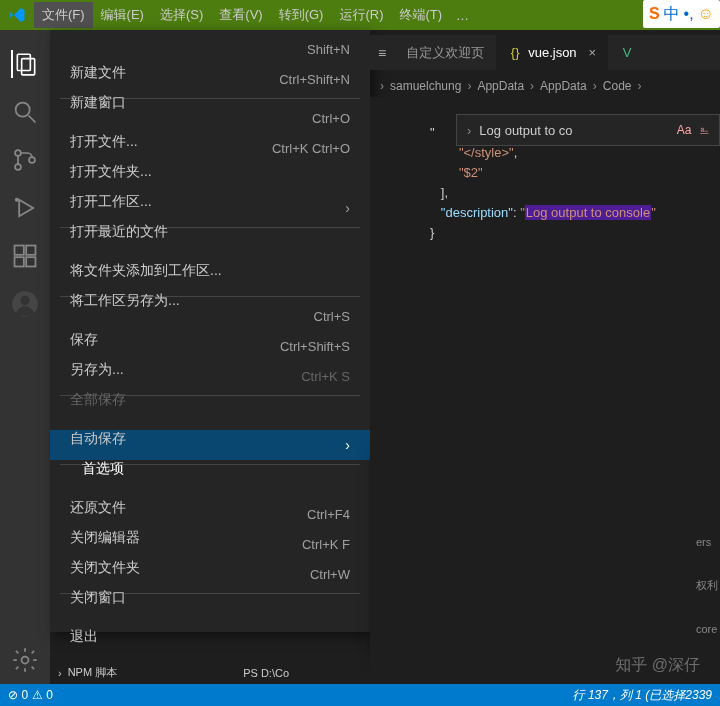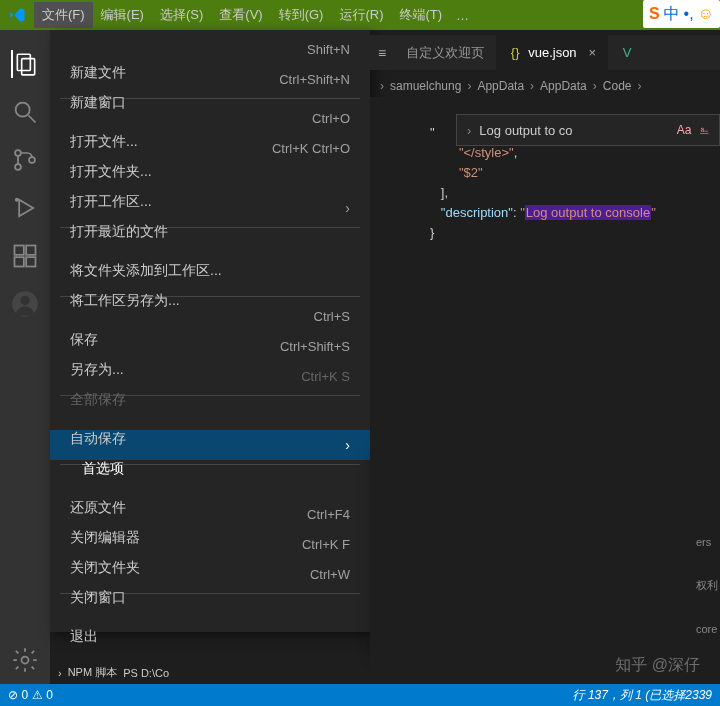--- a/index.html
+++ b/index.html
@@ -267,21 +267,21 @@
 
 <div class="side-text">
   <div>ers</div>
   <div style="margin-top:30px">权利</div>
   <div style="margin-top:30px">core</div>
 </div>
 
 <div class="npm">
   <span>›</span>
   <span>NPM 脚本</span>
-  <span style="color:#ccc">PS D:\Co</span>
+  <span style="margin-left:120px;color:#ccc">PS D:\Co</span>
 </div>
 
 <div class="watermark">知乎 @深仔</div>
 
 <div class="statusbar">
   <div class="sleft">
     <span>⊘ 0</span>
     <span>⚠ 0</span>
   </div>
   <div class="sright">行 137，列 1 (已选择2339</div>

